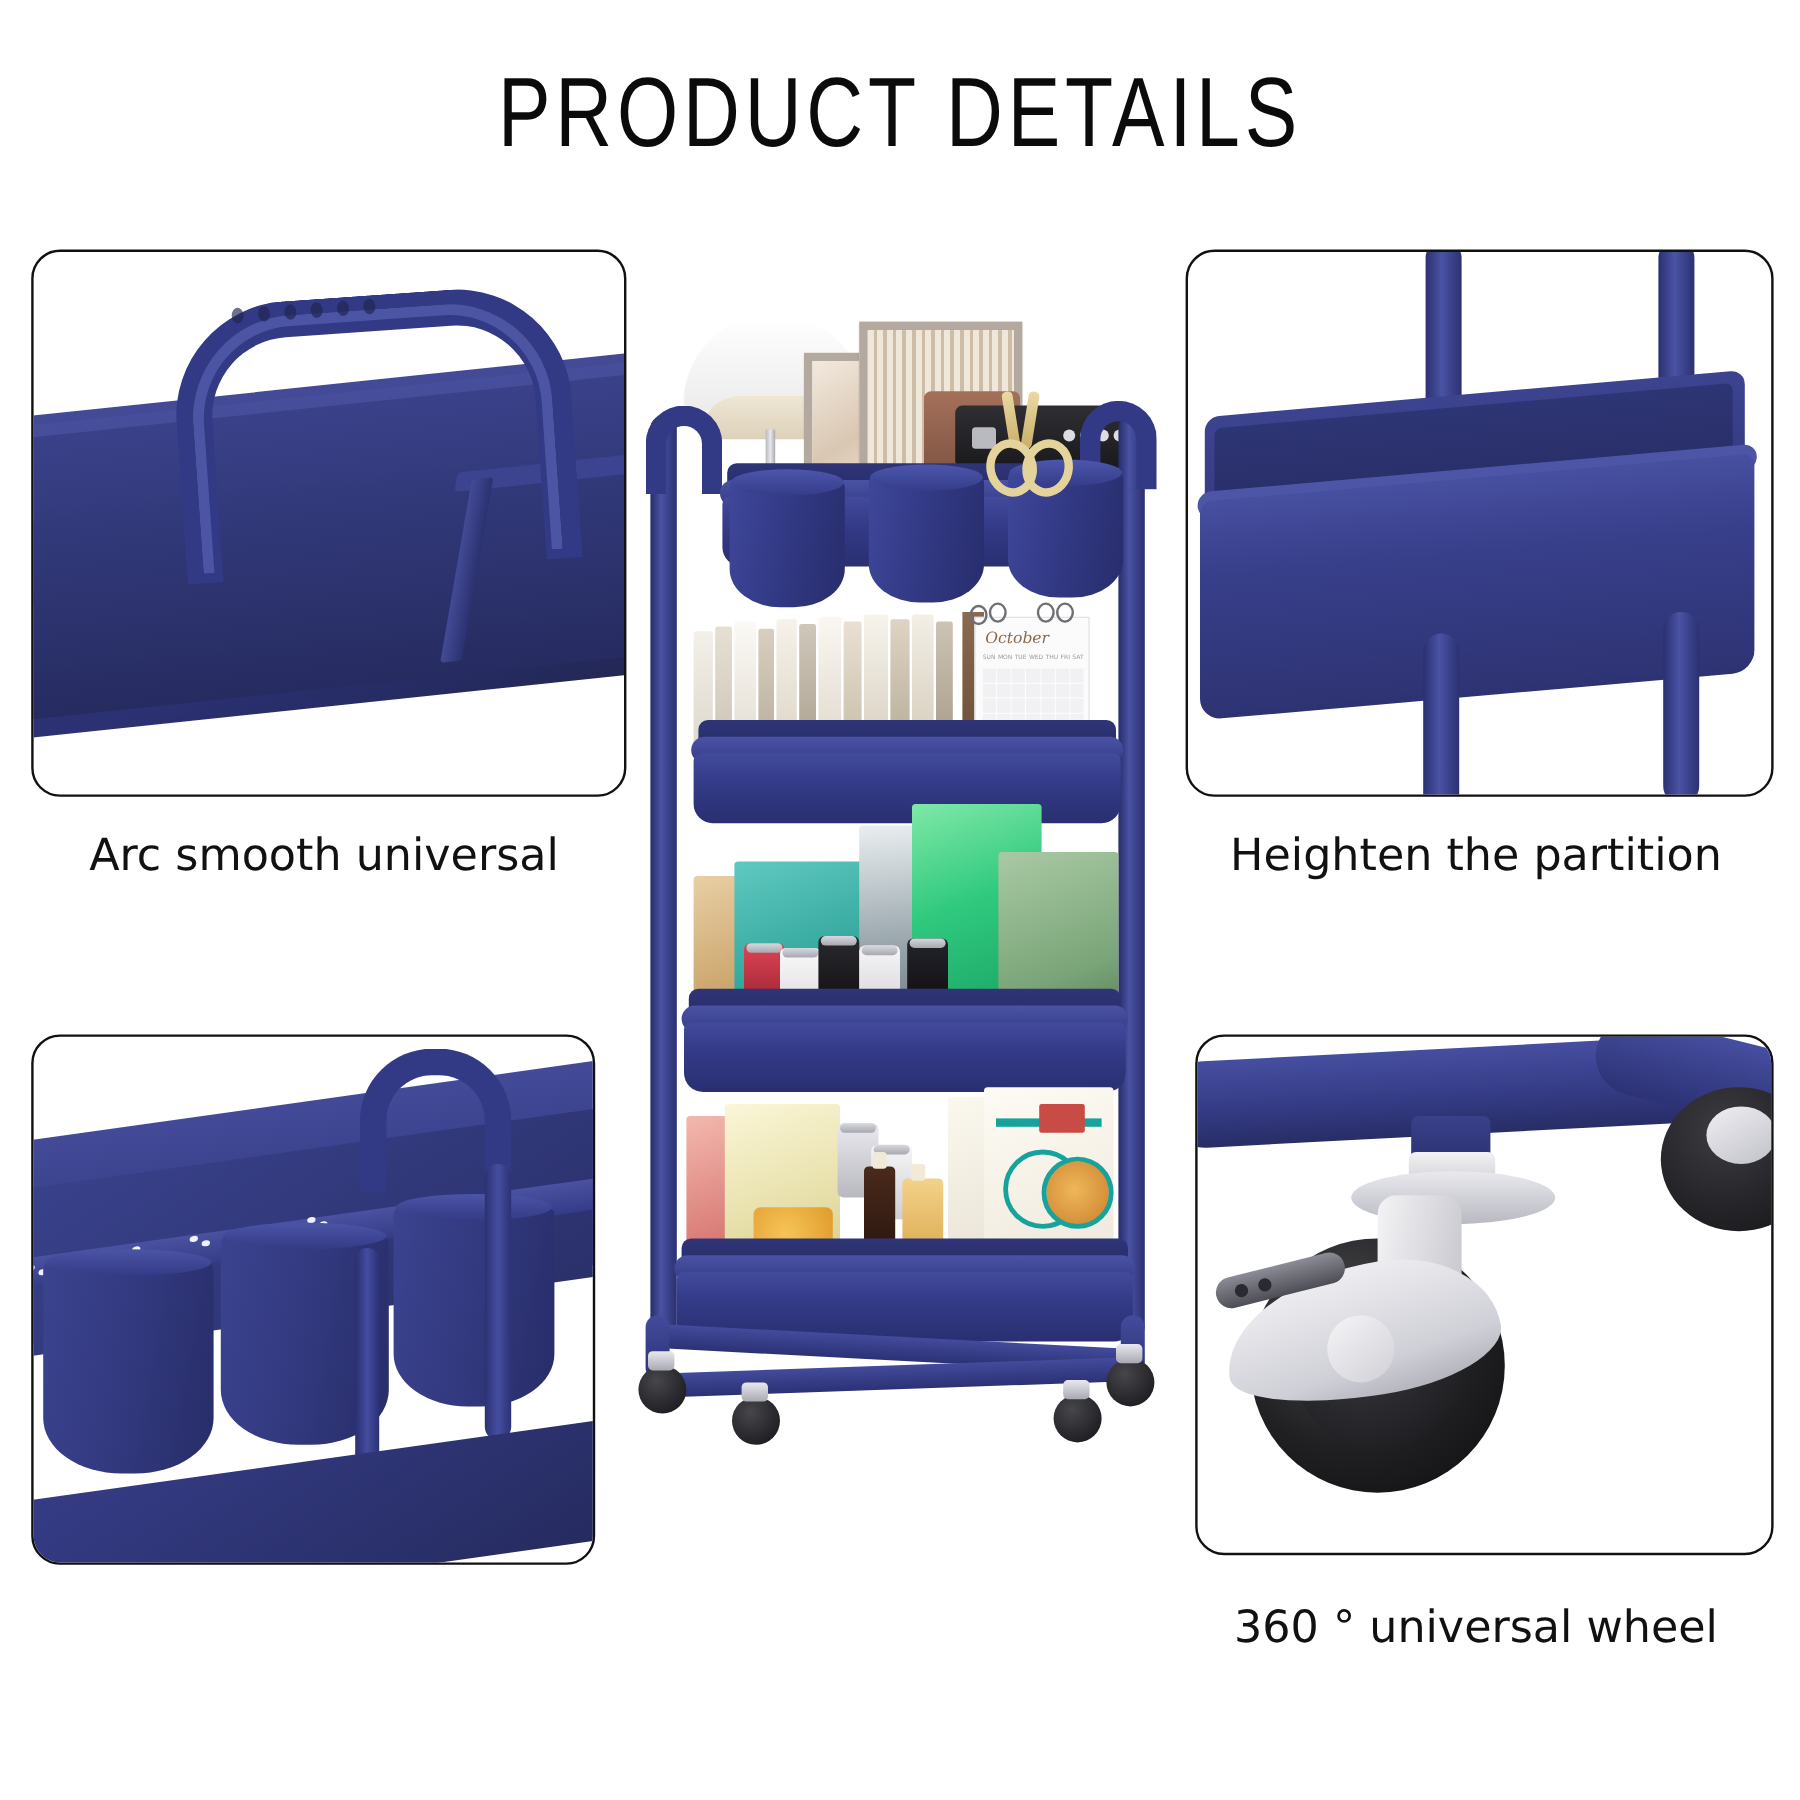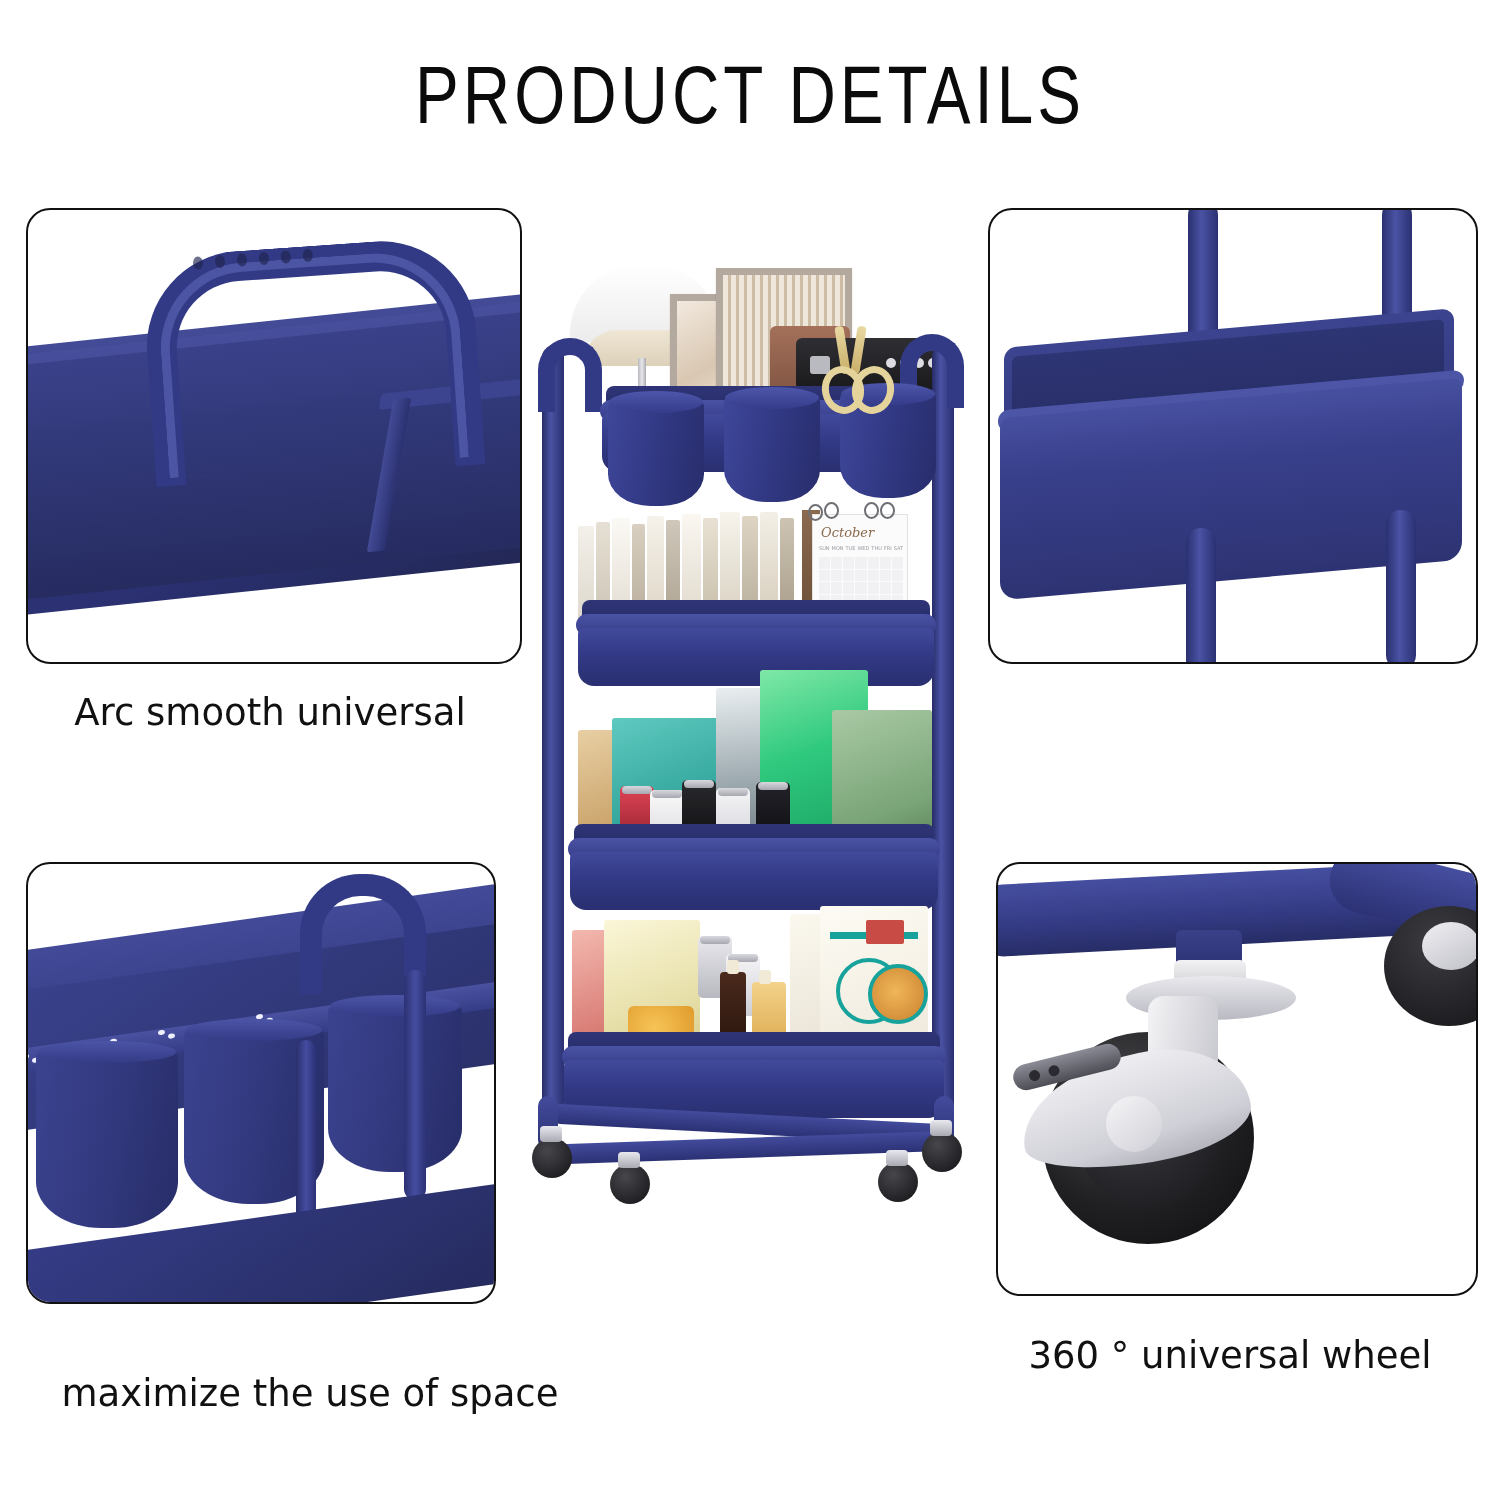--- a/index.html
+++ b/index.html
@@ -487,20 +487,21 @@
   <div class="panel" id="panel-tr">
     <div class="p2-pole" style="left:198px;top:-10px;height:190px;"></div>
     <div class="p2-pole" style="left:392px;top:-10px;height:200px;"></div>
     <div class="p2-basket-back"></div>
     <div class="p2-basket-inner"></div>
     <div class="p2-basket-rim"></div>
     <div class="p2-basket-front"></div>
     <div class="p2-pole" style="left:196px;top:318px;height:150px;"></div>
     <div class="p2-pole" style="left:396px;top:300px;height:160px;"></div>
   </div>
+  <div class="caption" id="cap-tr">Heighten the partition</div>
 
   <div class="panel" id="panel-bl">
     <div class="p3-tray"></div>
     <div class="p3-tray-floor"></div>
     <div class="p3-rail">
       <div class="rimholes">
         <b style="left:24px;top:6px"></b>
           <b style="left:34px;top:11px"></b>
         <b style="left:66px;top:4px"></b>
           <b style="left:76px;top:9px"></b>
@@ -514,21 +515,21 @@
           <b style="left:268px;top:4px"></b>
       </div>
     </div>
     <div class="cup" style="left:8px;top:186px;width:142px;height:178px;"></div>
     <div class="cup" style="left:156px;top:164px;width:140px;height:176px;"></div>
     <div class="cup" style="left:300px;top:140px;width:134px;height:168px;"></div>
     <div class="p3-post"></div>
     <div class="p3-handlebar"></div>
     <div class="p3-lowshelf"></div>
   </div>
-  <div class="caption" id="cap-bl"><br><span>maximize the use of space</span></div>
+  <div class="caption" id="cap-bl"><br></div>
 
   <div class="panel" id="panel-br">
     <div class="p4-bar"></div>
     <div class="p4-bar2"></div>
     <div class="p4-wheel2"></div>
     <div class="p4-wheel2cap"></div>
     <div class="p4-stem"></div>
     <div class="p4-hex"></div>
     <div class="p4-swivel"></div>
     <div class="p4-tire"></div>

